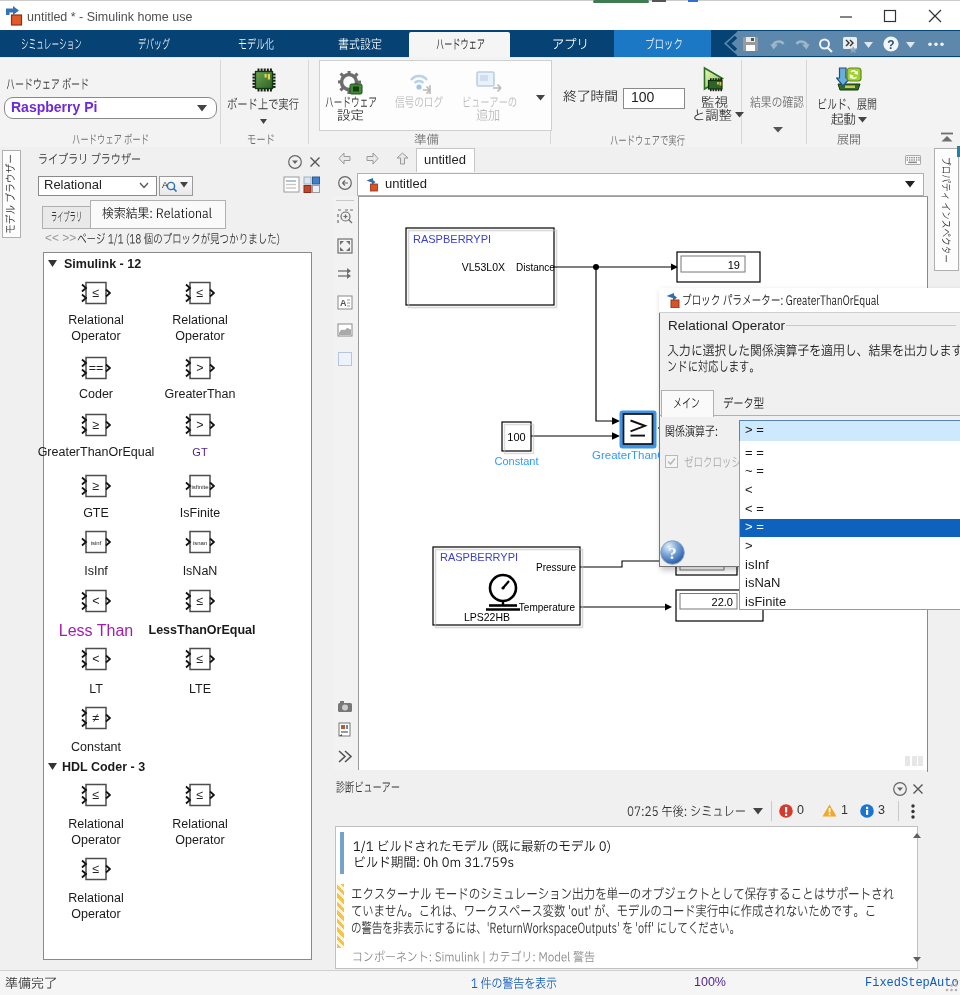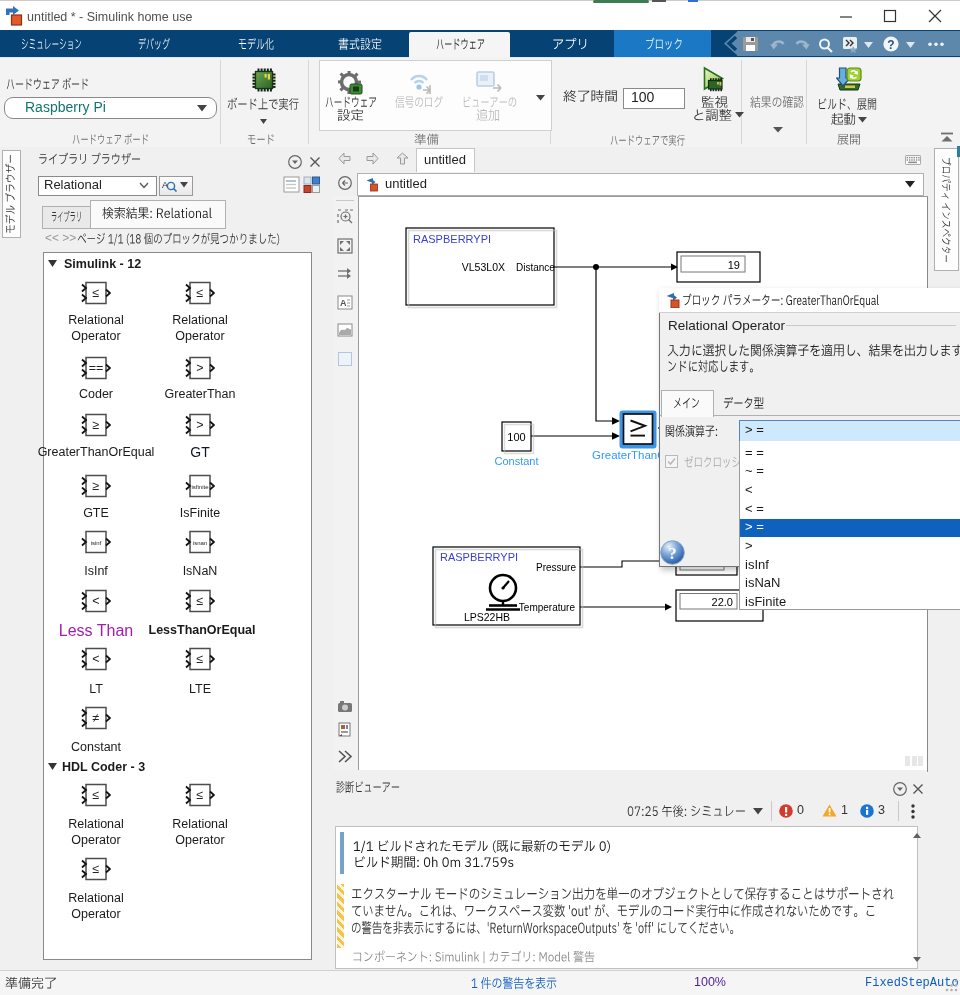--- a/index.html
+++ b/index.html
@@ -95,21 +95,21 @@
 <div style="position:absolute;left:510px;top:57px;width:450px;height:1px;background:#dce8f5;"></div>
 <div style="position:absolute;left:220px;top:60px;width:1px;height:84px;background:#d7d7d7;"></div>
 <div style="position:absolute;left:308px;top:60px;width:1px;height:84px;background:#d7d7d7;"></div>
 <div style="position:absolute;left:550px;top:60px;width:1px;height:84px;background:#d7d7d7;"></div>
 <div style="position:absolute;left:741px;top:60px;width:1px;height:84px;background:#d7d7d7;"></div>
 <div style="position:absolute;left:806px;top:60px;width:1px;height:84px;background:#d7d7d7;"></div>
 <svg style="position:absolute;left:6.0px;top:75.4px;z-index:50" width="85.0" height="19.5" viewBox="0 0 85.0 19.5">
     <path fill="#333333" transform="translate(0,13.9)" d="M0.8 -0.5Q1.7 -2.4 2.2 -4.5Q2.7 -6.5 2.8 -9.4L3.5 -9.4Q3.3 -6.4 2.8 -4.2Q2.3 -2 1.4 0ZM6.2 -9.4Q6.3 -6.6 6.8 -4.5Q7.3 -2.4 8.2 -0.5L7.6 0Q6.7 -2 6.2 -4.2Q5.7 -6.4 5.5 -9.4ZM17.1 -4.4H9.9V-5.4H17.1ZM25.2 -7.7Q24.8 -9 24.3 -10L24.8 -10.3Q25.4 -9.1 25.7 -8ZM21.2 -10.1V-6.5Q23.4 -5.4 25.5 -3.8L25.2 -3Q23.2 -4.5 21.2 -5.5V0.5H20.6V-10.1ZM24.2 -7.1Q23.9 -8.2 23.3 -9.4L23.8 -9.7Q24.4 -8.3 24.7 -7.4ZM31.7 -8.3H34.6Q34.6 -5.8 34.1 -4.1Q33.7 -2.4 32.7 -1.3Q31.7 -0.2 30.2 0.3L29.9 -0.6Q31.3 -1.1 32.1 -1.9Q33 -2.8 33.4 -4.1Q33.9 -5.5 33.9 -7.4H28.8V-4.3H28.1V-8.3H31V-10.4H31.7ZM43.5 -0.2H37.3V-1.1H40V-6.2H37.6V-7.1H43.2V-6.2H40.6V-1.1H43.5ZM49.8 -5.1Q50.7 -5.7 51.3 -6.6Q51.9 -7.5 52.2 -8.5H45.9V-9.4H52.8V-8.5Q52.5 -7.2 51.9 -6.2Q51.2 -5.1 50.2 -4.3ZM46.3 -0.6Q47.2 -1.1 47.7 -1.7Q48.3 -2.3 48.5 -3.1Q48.8 -4 48.8 -5.2V-7H49.4V-5.2Q49.4 -3.8 49.1 -2.8Q48.8 -1.8 48.2 -1Q47.6 -0.3 46.7 0.2ZM64.4 -8.9Q64.1 -10 63.7 -11L64.2 -11.3Q64.6 -10.3 64.9 -9.2ZM63.3 -8.6Q63 -9.6 62.6 -10.7L63.1 -11Q63.6 -9.7 63.8 -8.9ZM58.8 0.4 58.7 -0.5H60.1V-7.3H56.9V-8.1H60.1V-10.2H60.8V-8.1H64V-7.3H60.8V-0.5Q60.8 -0.1 60.6 0.2Q60.5 0.4 60.1 0.4ZM56.7 -1.4Q57.1 -2.4 57.5 -3.5Q57.9 -4.7 58 -5.9L58.7 -5.6Q58.4 -4.4 58.1 -3.2Q57.7 -2 57.3 -1ZM63.7 -1Q62.8 -3.1 62.2 -5.6L62.9 -5.9Q63.4 -3.4 64.3 -1.4ZM73.1 -4.4H65.9V-5.4H73.1ZM81.3 -7.7Q80.9 -9 80.4 -10L80.9 -10.3Q81.4 -9.1 81.8 -8ZM77.3 -10.1V-6.5Q79.5 -5.4 81.6 -3.8L81.3 -3Q79.2 -4.5 77.3 -5.5V0.5H76.7V-10.1ZM80.3 -7.1Q79.9 -8.2 79.4 -9.4L79.9 -9.7Q80.5 -8.3 80.8 -7.4Z"></path>
   </svg>
 <div style="position:absolute;left:4px;top:97px;width:211px;height:20px;background:#fff;border:1px solid #8a8a8a;border-radius:9px;"></div>
-<div style="position:absolute;left:25px;top:98.8px;white-space:pre;font-family:'Liberation Sans',sans-serif;font-size:14px;font-weight:normal;color:#0f766e;line-height:17.4px;z-index:50">Raspberry Pi</div>
+<div style="position:absolute;left:11px;top:98.8px;white-space:pre;font-family:'Liberation Sans',sans-serif;font-size:14px;font-weight:bold;color:#6d28d9;line-height:17.4px;z-index:50">Raspberry Pi</div>
 <svg style="position:absolute;left:197px;top:105px;z-index:50" width="11" height="8" viewBox="0 0 11 8">
     <path d="M0 0 L10 0 L5 6.5 Z" fill="#444"></path>
   </svg>
 <svg style="position:absolute;left:71.5px;top:131.1px;z-index:50" width="79.0" height="18.0" viewBox="0 0 79.0 18.0">
     <path fill="#6b6b6b" transform="translate(0,12.8)" d="M0.7 -0.5Q1.6 -2.2 2 -4.1Q2.5 -6 2.6 -8.7L3.2 -8.6Q3.1 -5.9 2.6 -3.8Q2.1 -1.8 1.3 0ZM5.7 -8.7Q5.9 -6.1 6.3 -4.2Q6.8 -2.2 7.6 -0.5L7.1 0Q6.2 -1.8 5.7 -3.9Q5.3 -5.9 5.1 -8.6ZM15.8 -4.1H9.2V-5H15.8ZM23.4 -7.1Q23 -8.3 22.6 -9.2L23 -9.5Q23.5 -8.4 23.8 -7.4ZM19.7 -9.3V-6Q21.7 -5 23.7 -3.5L23.4 -2.7Q21.5 -4.2 19.7 -5.1V0.5H19.1V-9.3ZM22.5 -6.5Q22.1 -7.6 21.7 -8.7L22.1 -9Q22.7 -7.7 22.9 -6.8ZM29.4 -7.6H32.1Q32.1 -5.4 31.7 -3.8Q31.2 -2.2 30.3 -1.2Q29.4 -0.2 28 0.3L27.7 -0.6Q29 -1 29.8 -1.8Q30.6 -2.6 31 -3.8Q31.4 -5.1 31.5 -6.8H26.7V-4H26.1V-7.6H28.8V-9.6H29.4ZM40.3 -0.2H34.6V-1H37.1V-5.7H34.9V-6.5H40V-5.7H37.7V-1H40.3ZM46.2 -4.7Q47 -5.3 47.6 -6.1Q48.1 -6.9 48.4 -7.8H42.6V-8.7H49V-7.9Q48.7 -6.7 48.1 -5.7Q47.5 -4.7 46.5 -4ZM43 -0.6Q43.8 -1 44.3 -1.6Q44.8 -2.1 45 -2.9Q45.2 -3.7 45.2 -4.8V-6.5H45.8V-4.8Q45.8 -3.5 45.6 -2.5Q45.3 -1.6 44.7 -1Q44.2 -0.3 43.3 0.2ZM59.7 -8.2Q59.5 -9.2 59.1 -10.1L59.5 -10.4Q59.9 -9.5 60.2 -8.5ZM58.7 -7.9Q58.4 -8.9 58.1 -9.9L58.5 -10.1Q59 -9 59.2 -8.2ZM54.6 0.4 54.5 -0.4H55.8V-6.7H52.8V-7.5H55.8V-9.4H56.4V-7.5H59.4V-6.7H56.4V-0.5Q56.4 -0 56.2 0.2Q56.1 0.4 55.8 0.4ZM52.6 -1.3Q53 -2.2 53.3 -3.2Q53.7 -4.3 53.9 -5.4L54.4 -5.2Q54.2 -4.1 53.9 -2.9Q53.6 -1.8 53.1 -0.9ZM59.1 -0.9Q58.2 -2.8 57.7 -5.2L58.3 -5.4Q58.8 -3.2 59.6 -1.3ZM67.8 -4.1H61.2V-5H67.8ZM75.4 -7.1Q75 -8.3 74.6 -9.2L75.1 -9.5Q75.6 -8.4 75.9 -7.4ZM71.7 -9.3V-6Q73.8 -5 75.7 -3.5L75.4 -2.7Q73.5 -4.2 71.7 -5.1V0.5H71.1V-9.3ZM74.5 -6.5Q74.2 -7.6 73.7 -8.7L74.1 -9Q74.7 -7.7 74.9 -6.8Z"></path>
   </svg>
 <svg style="position:absolute;left:252px;top:68px;z-index:50" width="24" height="24" viewBox="0 0 24 24">
     <defs>
       <linearGradient id="chipg" x1="0" y1="0" x2="1" y2="1">
         <stop offset="0" stop-color="#6aa94e"></stop>
@@ -370,21 +370,21 @@
     <text x="15" y="16" text-anchor="middle" font-family="Liberation Sans" font-size="12.5" fill="#222">≥</text>
   </svg>
 <svg style="position:absolute;left:185px;top:413px;z-index:55" width="30" height="24" viewBox="0 0 30 24">
     <rect x="5" y="1.5" width="20" height="21" fill="#fff" stroke="#4d4d4d" stroke-width="1.5"></rect>
     <path d="M1 3.5 L5 7 L1 10.5" stroke="#111" stroke-width="1.8" fill="none"></path>
     <path d="M1 13.5 L5 17 L1 20.5" stroke="#111" stroke-width="1.8" fill="none"></path>
     <path d="M25 8.5 L29 12 L25 15.5" stroke="#111" stroke-width="1.8" fill="none"></path>
     <text x="15" y="16" text-anchor="middle" font-family="Liberation Sans" font-size="12.5" fill="#222">&gt;</text>
   </svg>
 <div style="position:absolute;left:96px;top:444.8px;transform:translateX(-50%);white-space:pre;font-family:'Liberation Sans',sans-serif;font-size:12.5px;font-weight:normal;color:#1a1a1a;line-height:15.5px;z-index:55">GreaterThanOrEqual</div>
-<div style="position:absolute;left:200px;top:444.8px;transform:translateX(-50%);white-space:pre;font-family:'Liberation Sans',sans-serif;font-size:14px;font-weight:normal;color:#0f172a;line-height:15.5px;z-index:55">GT</div>
+<div style="position:absolute;left:200px;top:444.8px;transform:translateX(-50%);white-space:pre;font-family:'Liberation Sans',sans-serif;font-size:11px;font-weight:normal;color:#4c1d95;line-height:15.5px;z-index:55">GT</div>
 <svg style="position:absolute;left:81px;top:474px;z-index:55" width="30" height="24" viewBox="0 0 30 24">
     <rect x="5" y="1.5" width="20" height="21" fill="#fff" stroke="#4d4d4d" stroke-width="1.5"></rect>
     <path d="M1 3.5 L5 7 L1 10.5" stroke="#111" stroke-width="1.8" fill="none"></path>
     <path d="M1 13.5 L5 17 L1 20.5" stroke="#111" stroke-width="1.8" fill="none"></path>
     <path d="M25 8.5 L29 12 L25 15.5" stroke="#111" stroke-width="1.8" fill="none"></path>
     <text x="15" y="16" text-anchor="middle" font-family="Liberation Sans" font-size="12.5" fill="#222">≥</text>
   </svg>
 <svg style="position:absolute;left:185px;top:474px;z-index:55" width="30" height="24" viewBox="0 0 30 24">
     <rect x="5" y="1.5" width="20" height="21" fill="#fff" stroke="#4d4d4d" stroke-width="1.5"></rect>
     <path d="M1 8.5 L5 12 L1 15.5" stroke="#111" stroke-width="1.8" fill="none"></path>

